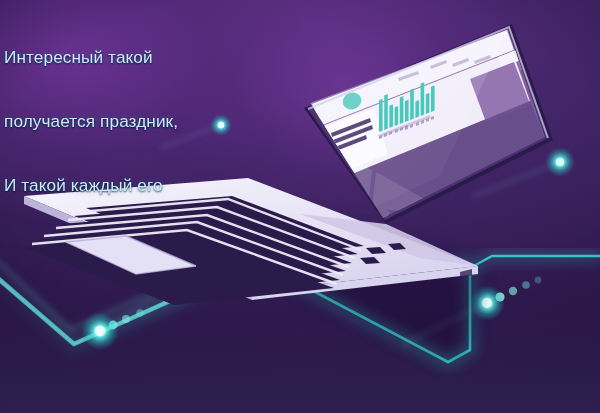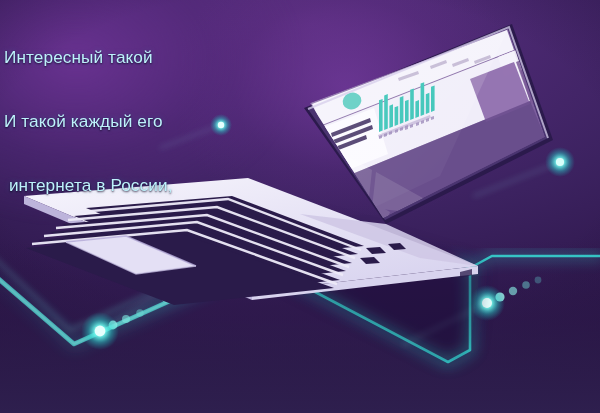--- a/index.html
+++ b/index.html
@@ -301,19 +301,19 @@
         <polyline points="66,242 126,236 196,266" fill="none" stroke="#b6adda" stroke-width="1.6" opacity="0.8"></polyline>
         <polyline points="66,242 136,274 196,266" fill="none" stroke="#cdc6e8" stroke-width="1.4" opacity="0.7"></polyline>
       </g>
 
       <polygon points="460,272 472,269 472,275 460,278" fill="#2a1b4a" opacity="0.75"></polygon>
     </svg>
   </div>
 
   <div class="poem">
     <span class="ln">Интересный такой</span>
+    <span class="ln">получается праздник,</span>
     <span class="ln">И такой каждый его</span>
-    <span class="ln"> интернета в России,</span>
     
     
   </div>
 
 </div>
 
 </body></html>

